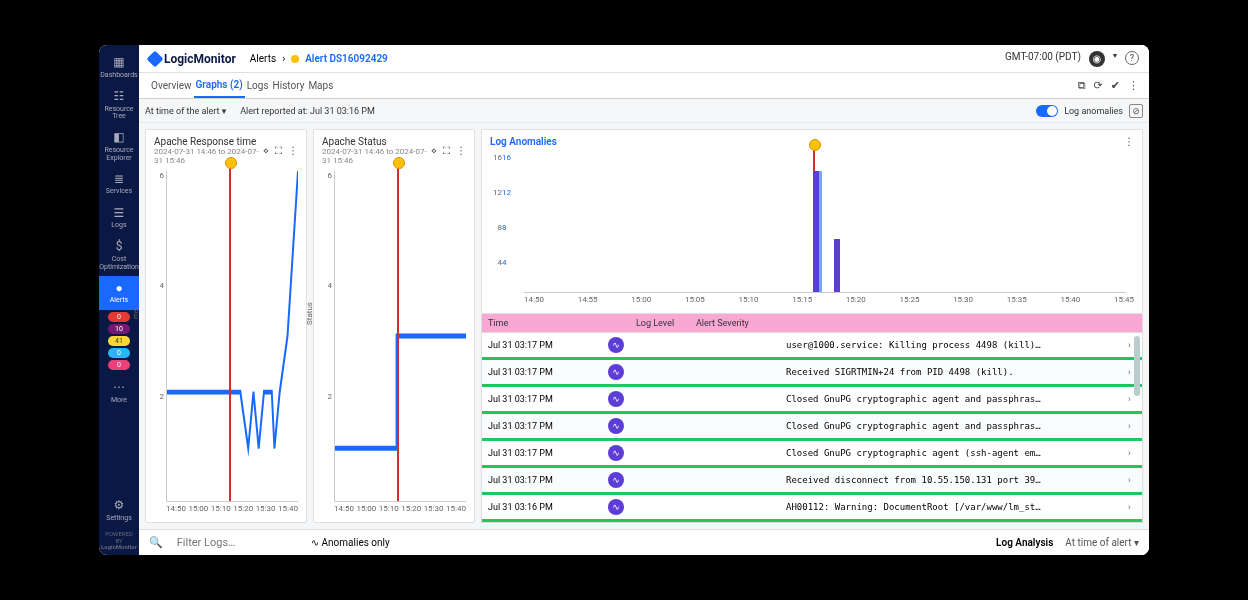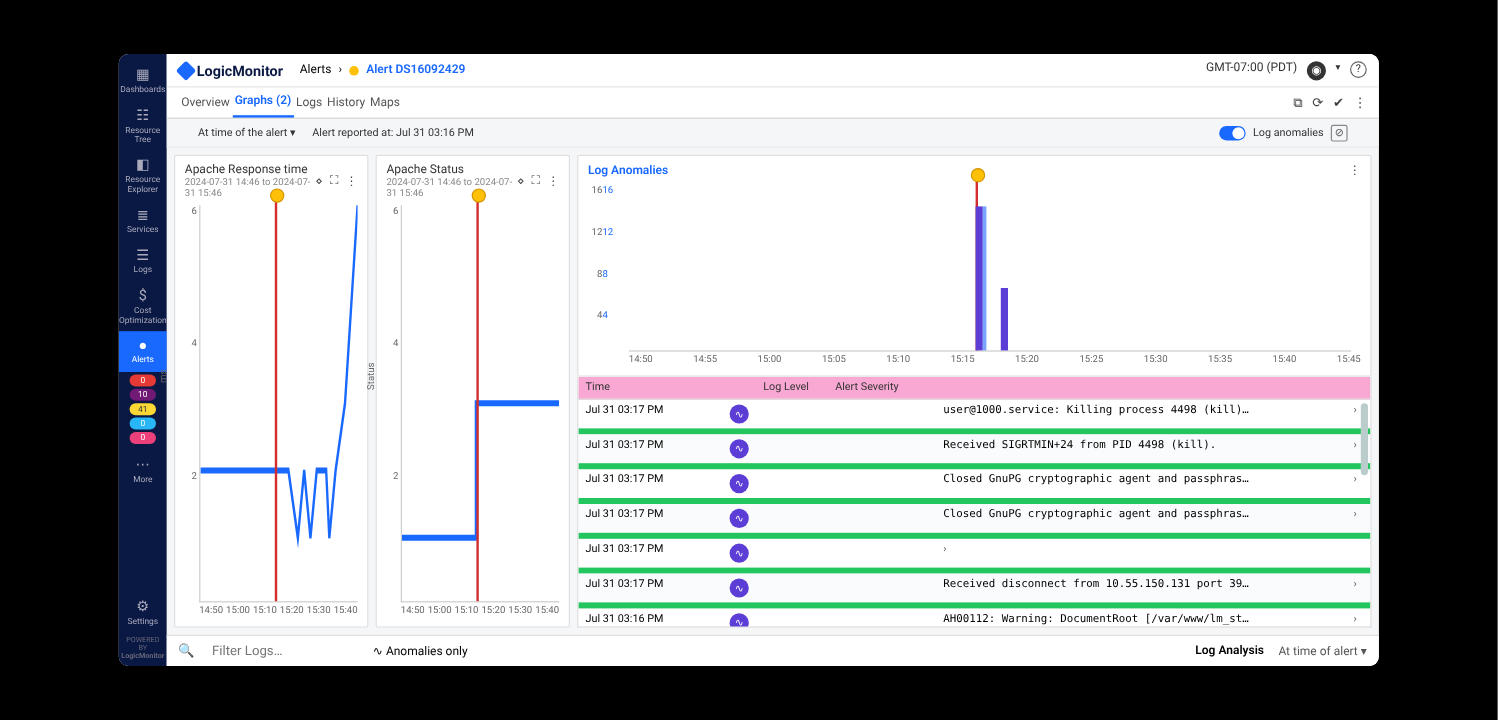--- a/index.html
+++ b/index.html
@@ -31,21 +31,21 @@
 .avatar { width: 16px; height: 16px; border-radius: 50%; background: #333; color: #fff; display: flex; align-items: center; justify-content: center; font-size: 10px; }
 .help { width: 14px; height: 14px; border-radius: 50%; border: 1px solid #666; font-size: 9px; text-align: center; line-height: 12px; }
 
 
 .tabbar { height: 26px; background: #fff; display: flex; align-items: center; padding: 0 10px; border-bottom: 1px solid #d0d0d0; font-size: 10px; }
 .tab { color: #555; padding: 6px 2px; cursor: pointer; }
 .tab.active { color: #1969ff; border-bottom: 2px solid #1969ff; font-weight: 600; }
 .tab-icons { margin-left: auto; display: flex; gap: 8px; font-size: 11px; color: #444; }
 
 
-.subbar { height: 24px; display: flex; align-items: center; padding: 0 26px; font-size: 9px; color: #333; gap: 14px; border-bottom: 1px solid #e8e8e8; background: #f5f6f8; }
+.subbar { height: 24px; display: flex; align-items: center; padding: 0 6px; font-size: 9px; color: #333; gap: 14px; border-bottom: 1px solid #e8e8e8; background: #f5f6f8; }
 .subbar .right { margin-left: auto; display: flex; align-items: center; gap: 6px; }
 .toggle { width: 22px; height: 12px; border-radius: 6px; background: #1969ff; position: relative; }
 .toggle::after { content: ""; position: absolute; left: 11px; top: 1px; width: 10px; height: 10px; border-radius: 50%; background: #fff; }
 .ano-box { width: 14px; height: 14px; border: 1px solid #888; border-radius: 2px; display: flex; align-items: center; justify-content: center; font-size: 9px; color: #555; }
 
 
 .content { flex: 1; display: flex; padding: 6px; gap: 6px; min-height: 0; }
 .left-col { width: 330px; display: flex; gap: 6px; }
 .right-col { flex: 1; display: flex; flex-direction: column; gap: 0; min-width: 0; }
 
@@ -78,21 +78,21 @@
 
 .log-table { flex: 1; background: #fff; border: 1px solid #ddd; border-top: none; font-size: 9px; overflow: hidden; position: relative; }
 .lt-hdr { display: flex; background: #f9a8d4; border-bottom: 1px solid #ddd; font-weight: 400; color: #333; }
 .lt-hdr div, .lt-row div { padding: 4px 6px; }
 .c-time { width: 120px; }
 .c-ico { width: 28px; text-align: center; }
 .c-lvl { width: 60px; }
 .c-sev { width: 90px; }
 .c-msg { flex: 1; font-family: Menlo, Consolas, monospace; white-space: nowrap; overflow: hidden; text-overflow: ellipsis; min-width: 0; }
 .c-exp { width: 20px; color: #666; }
-.lt-row { display: flex; border-bottom: 5px solid #22c55e; align-items: flex-start; }
+.lt-row { display: flex; border-bottom: 3px solid #22c55e; align-items: center; }
 .lt-row:nth-child(even) { background: #fafbfc; }
 .row-ico { width: 16px; height: 16px; border-radius: 50%; background: #5c3dd6; color: #fff; font-size: 9px; display: inline-flex; align-items: center; justify-content: center; }
 .scroll-ind { position: absolute; right: 2px; top: 22px; width: 6px; height: 60px; background: #bcc; border-radius: 3px; }
 
 
 .footer { height: 26px; background: #fff; border-top: 1px solid #ddd; display: flex; align-items: center; padding: 0 10px; font-size: 10px; gap: 14px; }
 .footer input { border: none; outline: none; font-size: 11px; width: 120px; }
 .search-ico { color: #888; font-size: 11px; }
 .footer .right { margin-left: auto; display: flex; align-items: center; gap: 12px; }
 .la { font-weight: 600; }
@@ -368,20 +368,21 @@
                 <div class="c-lvl"></div>
                 <div class="c-sev"></div>
                 <div class="c-msg">Closed GnuPG cryptographic agent and passphras…</div>
                 <div class="c-exp">›</div>
               </div>
               <div class="lt-row">
                 <div class="c-time">Jul 31 03:17 PM</div>
                 <div class="c-ico"><span class="row-ico">∿</span></div>
                 <div class="c-lvl"></div>
                 <div class="c-sev"></div>
+                <div class="c-msg">Closed GnuPG cryptographic agent (ssh-agent em…</div>
                 <div class="c-exp">›</div>
               </div>
               <div class="lt-row">
                 <div class="c-time">Jul 31 03:17 PM</div>
                 <div class="c-ico"><span class="row-ico">∿</span></div>
                 <div class="c-lvl"></div>
                 <div class="c-sev"></div>
                 <div class="c-msg">Received disconnect from 10.55.150.131 port 39…</div>
                 <div class="c-exp">›</div>
               </div>

